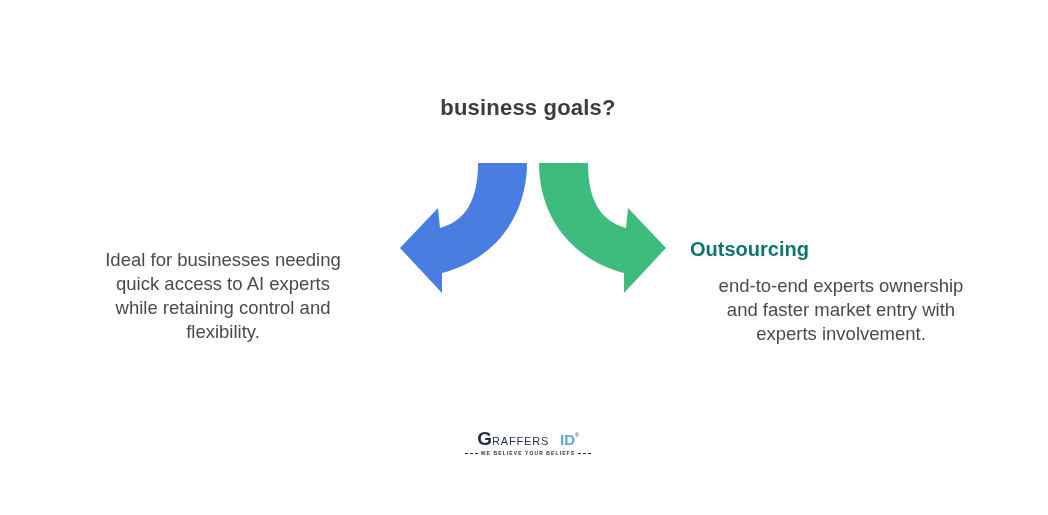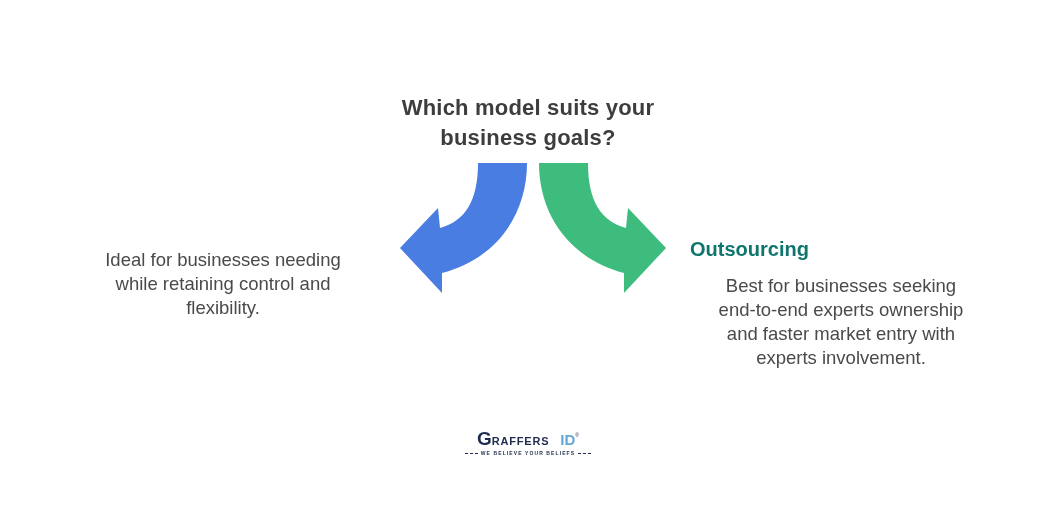--- a/index.html
+++ b/index.html
@@ -78,21 +78,21 @@
     white-space: nowrap;
   }
   .logo-g {
     font-size: 19px;
     font-weight: 700;
     color: #1e2b4e;
     line-height: 19px;
   }
   .logo-raffers {
     font-size: 11px;
-    font-weight: 700;
+    font-weight: 400;
     letter-spacing: 0.8px;
     color: #1e2b4e;
   }
   .logo-id {
     font-size: 15px;
     font-weight: 700;
     color: #64a8d8;
     margin-left: 11px;
   }
   .logo-tm {
@@ -121,21 +121,20 @@
     color: #1e2b4e;
     white-space: nowrap;
   }
 </style>
 </head>
 <body>
 
 <div class="canvas">
 
   <div class="title">
-    <div>Which model suits your</div>
     <div>business goals?</div>
   </div>
 
   <svg class="arrows" viewBox="0 0 280 133" aria-hidden="true">
     <path d="M 85 0
              L 134 0
              C 134 55 100 97 49 110
              L 49 130
              L 7 85
              L 45 45
@@ -149,29 +148,29 @@
              L 7 85
              L 45 45
              L 47 65
              C 72 58 85 38 85 0
              Z" fill="#3ebc7e"></path>
   </svg>
 
   <div class="block left">
     <p>
       <span>Ideal for businesses needing</span>
+      <span>quick access to AI experts</span>
       <span>while retaining control and</span>
       <span>flexibility.</span>
     </p>
   </div>
 
   <div class="block right">
     <h2>Outsourcing</h2>
     <p>
-      <span>Best for businesses seeking</span>
       <span>end-to-end experts ownership</span>
       <span>and faster market entry with</span>
       <span>experts involvement.</span>
     </p>
   </div>
 
   <div class="logo">
     <div class="logo-row">
       <span class="logo-g">G</span>
         <span class="logo-raffers">RAFFERS</span>

